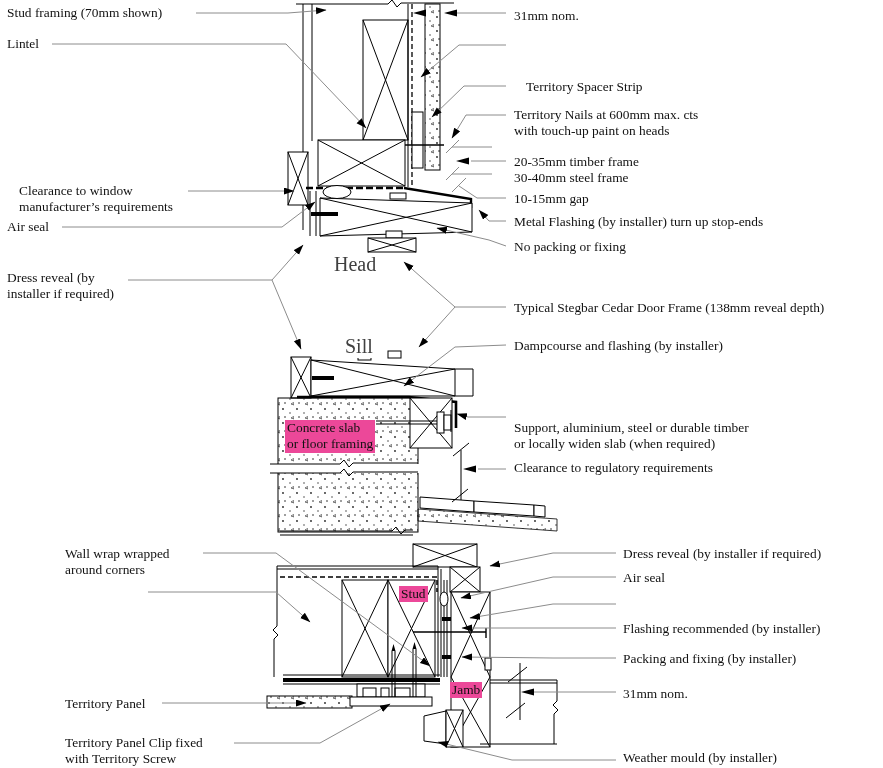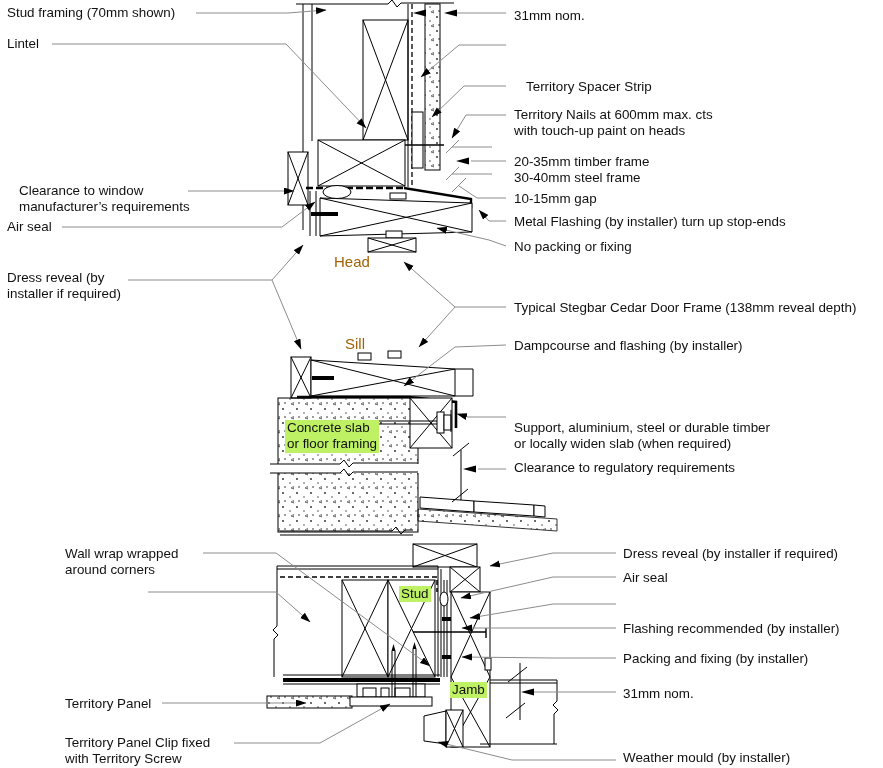--- a/index.html
+++ b/index.html
@@ -1,21 +1,21 @@
 <!DOCTYPE html>
 <html><head>
 <meta charset="utf-8">
 <style>
   html,body{margin:0;padding:0;background:#fff;}
   #canvas{position:relative;width:883px;height:768px;background:#fff;overflow:hidden;
-          font-family:Liberation Sans, sans-serif;}
+          font-family:Liberation Serif, serif;}
   #drawing{position:absolute;left:0;top:0;}
   .lbl{position:absolute;font-size:13.4px;line-height:1.22;color:#111;white-space:pre-line;}
-  .cap{position:absolute;font-size:15px;color:#a16207;background:#fff;padding:0 2px;white-space:pre-line;}
-  .halo{background:#bef264;padding:0 2px;}
+  .cap{position:absolute;font-size:20px;color:#404040;background:#fff;padding:0 2px;white-space:pre-line;}
+  .halo{background:#ec4899;padding:0 2px;}
 </style>
 </head>
 <body>
 
 <div id="canvas">
 
 <svg id="drawing" width="883" height="768" viewBox="0 0 883 768">
   <defs>
     <pattern id="stip" width="14" height="14" patternUnits="userSpaceOnUse">
       <circle cx="3" cy="3" r="0.9" fill="#222"></circle>

